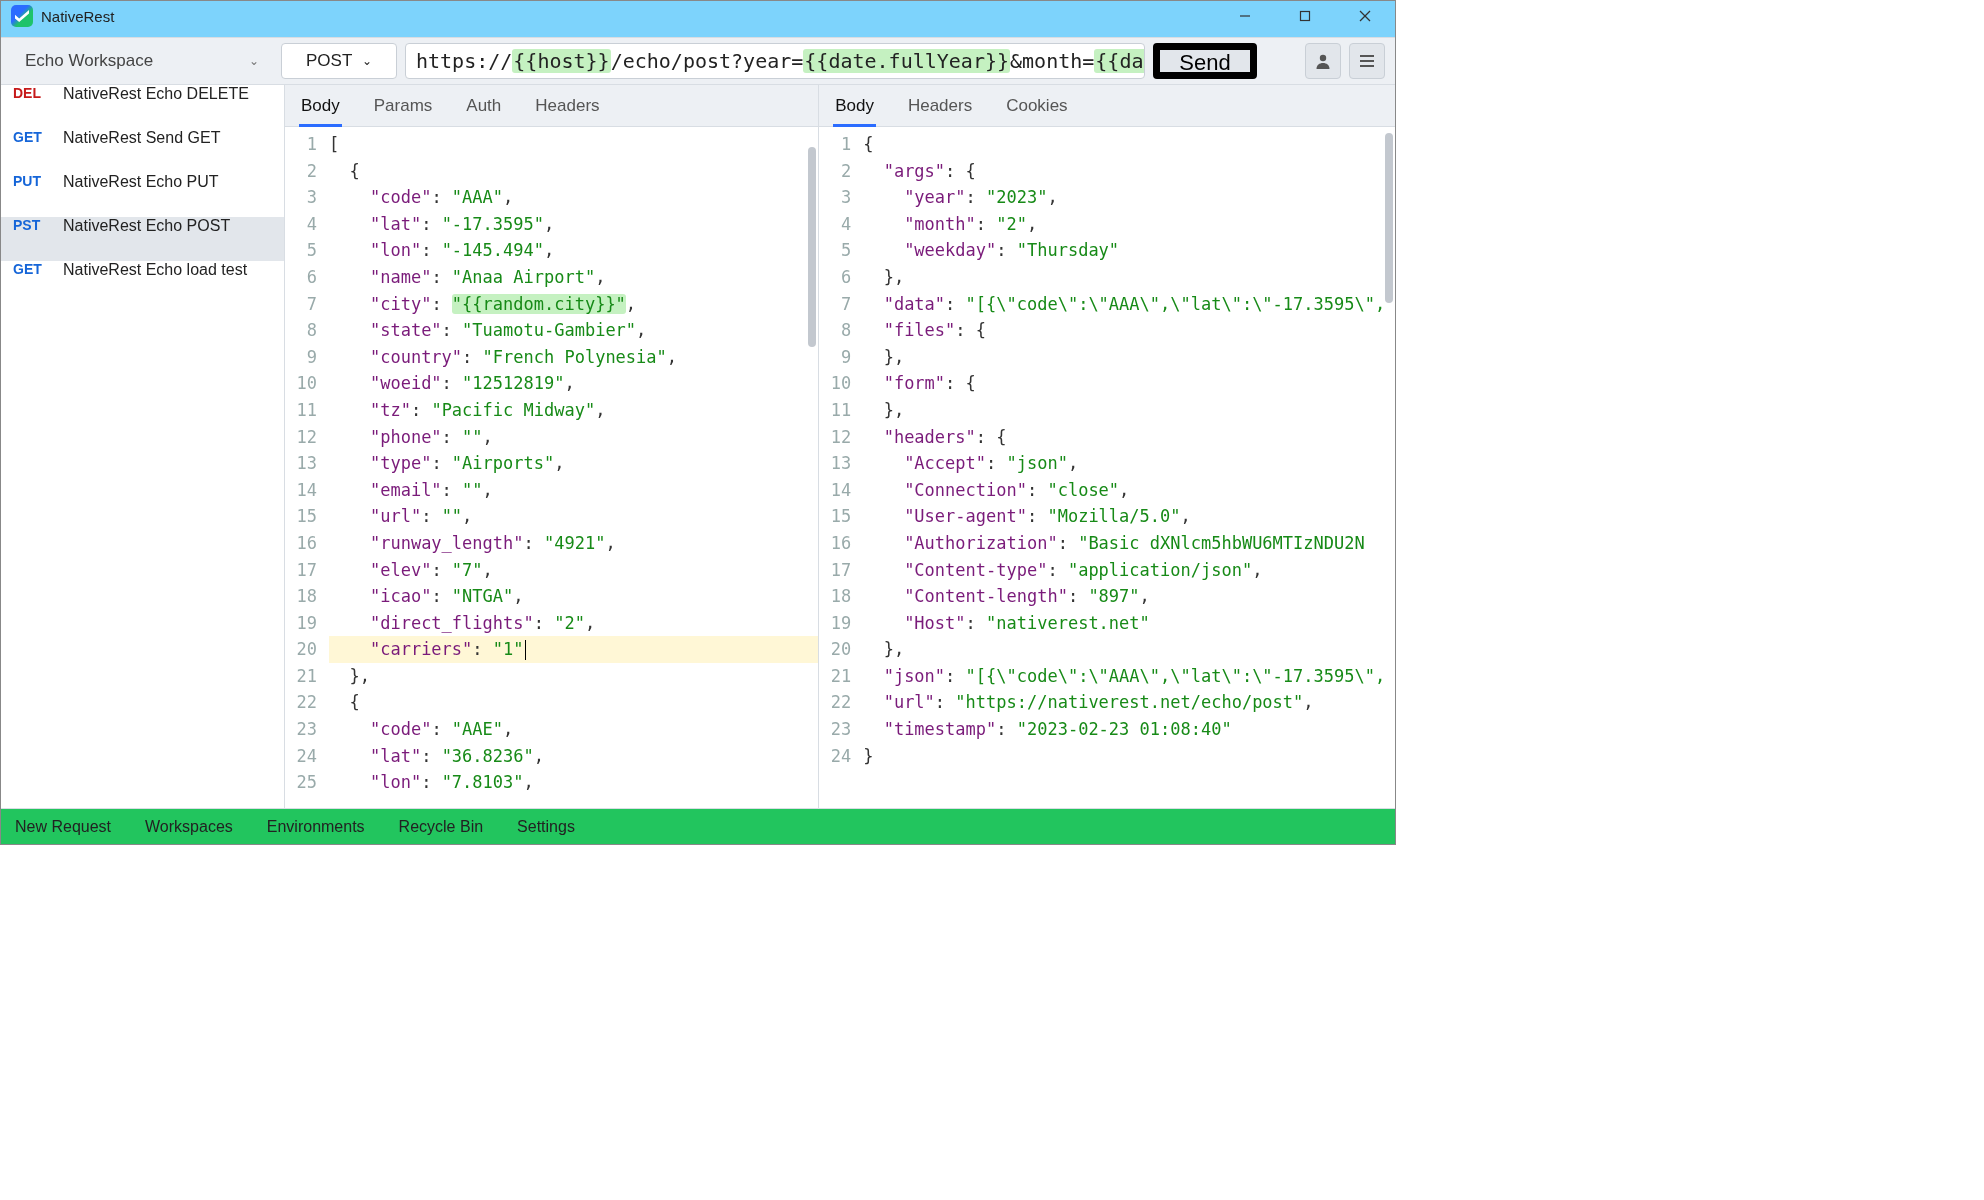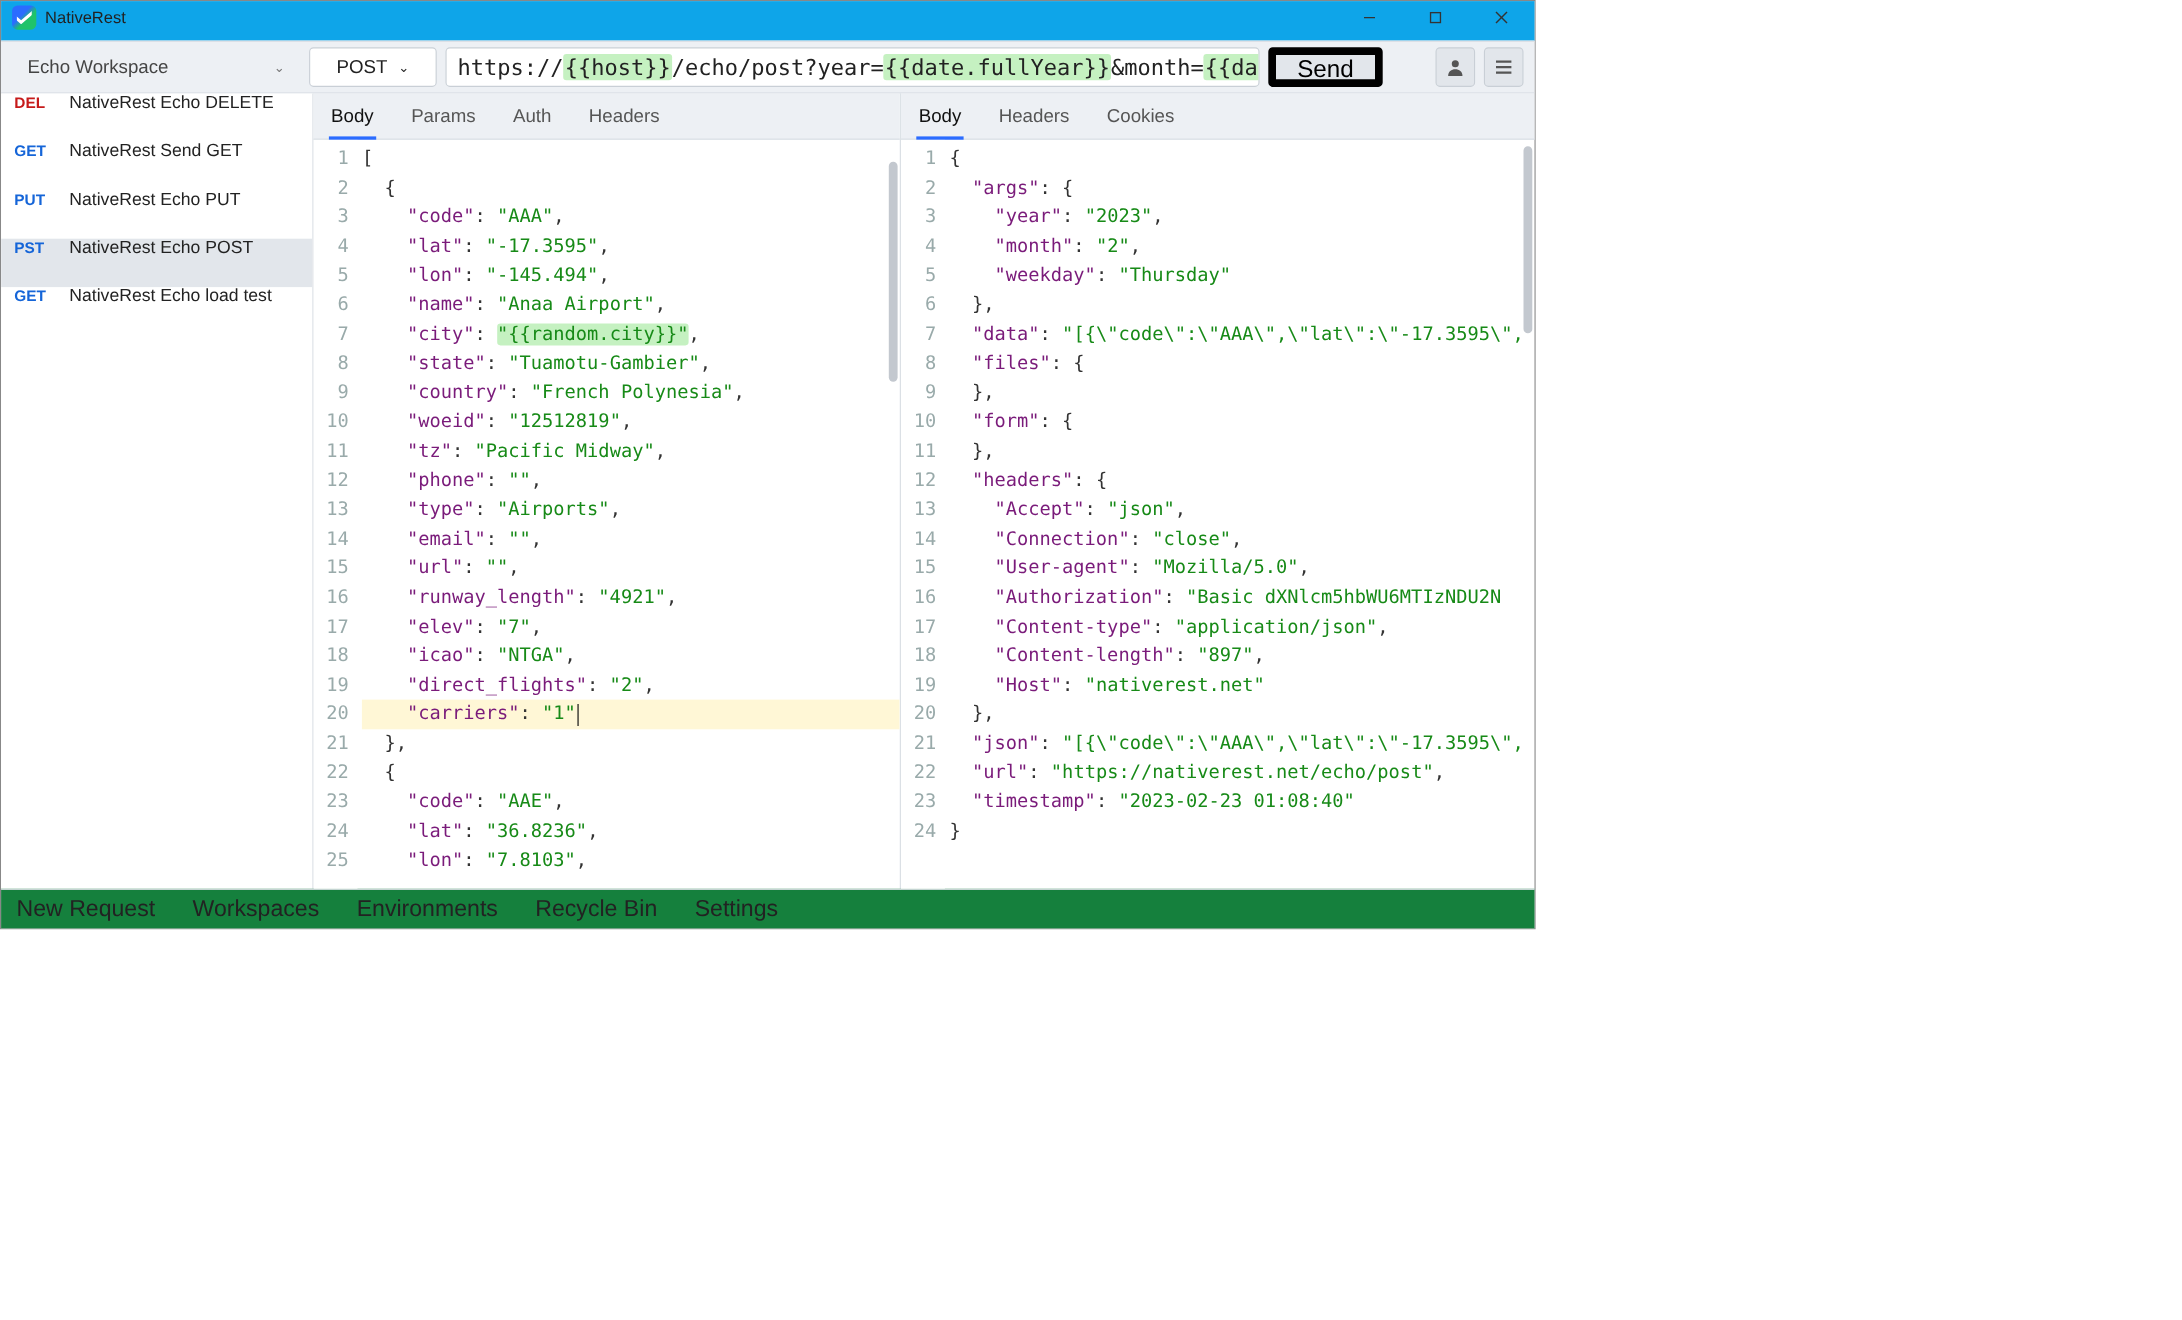--- a/index.html
+++ b/index.html
@@ -1,18 +1,18 @@
 <!DOCTYPE html>
 <html><head>
 <meta charset="utf-8">
 <style>
 *{box-sizing:border-box;margin:0;padding:0}
 body{font-family:"Segoe UI",Arial,sans-serif;font-size:14px;color:#222;background:#fff;overflow:hidden}
 .window{width:1396px;height:845px;border:1px solid #888;display:flex;flex-direction:column;background:#fff}
-.titlebar{height:36px;display:flex;align-items:center;padding:0 0 6px 10px;background:#0ea5e9}
+.titlebar{height:36px;display:flex;align-items:center;padding:0 0 6px 10px;background:#7dd3fc}
 .logo{width:22px;height:22px;border-radius:5px;background:linear-gradient(135deg,#2b6cff 40%,#1fc36a 60%);margin-right:8px;position:relative}
 .logo::after{content:"";position:absolute;inset:5px 4px;background:#fff;clip-path:polygon(0 40%,30% 70%,100% 0,100% 30%,30% 100%,0 70%)}
 .title{font-size:15px}
 .winbtns{margin-left:auto;display:flex}
 .winbtn{width:60px;height:36px;display:flex;align-items:center;justify-content:center;font-size:15px}
 .toolbar{height:48px;display:flex;align-items:center;background:#edf0f4;border-top:1px solid #d8dde3;border-bottom:1px solid #d8dde3;padding:0 10px;gap:8px}
 .ws-select{width:262px;height:36px;display:flex;align-items:center;padding:0 14px;background:#edf0f4;font-size:17px;color:#444;border-radius:4px;justify-content:space-between}
 .ws-select .chev{color:#777}
 .method-select{width:116px;height:36px;background:#fff;border:1px solid #c9cfd6;border-radius:4px;display:flex;align-items:center;padding:0 24px;justify-content:space-between;font-size:17px}
 .urlbar{flex:1;height:36px;background:#fff;border:1px solid #c9cfd6;border-radius:4px;display:flex;align-items:center;padding:0 10px;font-family:Consolas,monospace;font-size:20px;white-space:nowrap;overflow:hidden}
@@ -34,21 +34,21 @@
 .tab.active{color:#111}
 .tab.active::after{content:"";position:absolute;left:0;right:0;bottom:-1px;height:3px;background:#2b6cff}
 .editor{flex:1;display:flex;overflow-y:auto;position:relative;font-family:Consolas,monospace;font-size:17px;line-height:26.6px}
 .gutter{width:40px;text-align:right;padding:4px 8px 4px 0;color:#9aa;background:#fff;user-select:none;flex-shrink:0}
 .code{flex:1;padding:4px 0 4px 4px;white-space:pre;overflow-x:hidden}
 .code .s{color:#178a17}.code .k{color:#7a1b7a}.code .p{color:#333}.code .v{background:#c5f1c1;border-radius:3px}
 .hl-line{background:#fff7d6}
 .cursor{display:inline-block;width:1px;height:20px;background:#000;vertical-align:middle;margin-left:1px}
 .scrollthumb{position:absolute;right:2px;top:20px;width:8px;height:200px;background:#c3c8cf;border-radius:4px}
 .right .scrollthumb{top:6px;height:170px}
-.footer{height:36px;border-top:1px solid #d8dde3;display:flex;align-items:center;padding:0 14px;gap:34px;font-size:21px;background:#15803d}
+.footer{height:36px;border-top:1px solid #d8dde3;display:flex;align-items:center;padding:0 14px;gap:34px;font-size:16px;background:#22c55e}
 .chev{font-size:12px}
 </style>
 </head>
 <body>
 
 <div class="window">
 
   <div class="titlebar">
     <div class="logo"></div>
     <div class="title">NativeRest</div>

